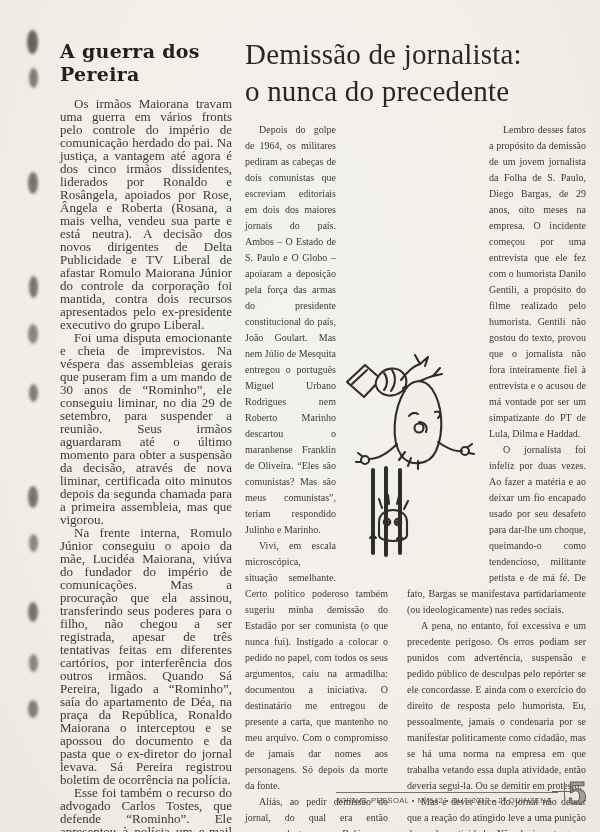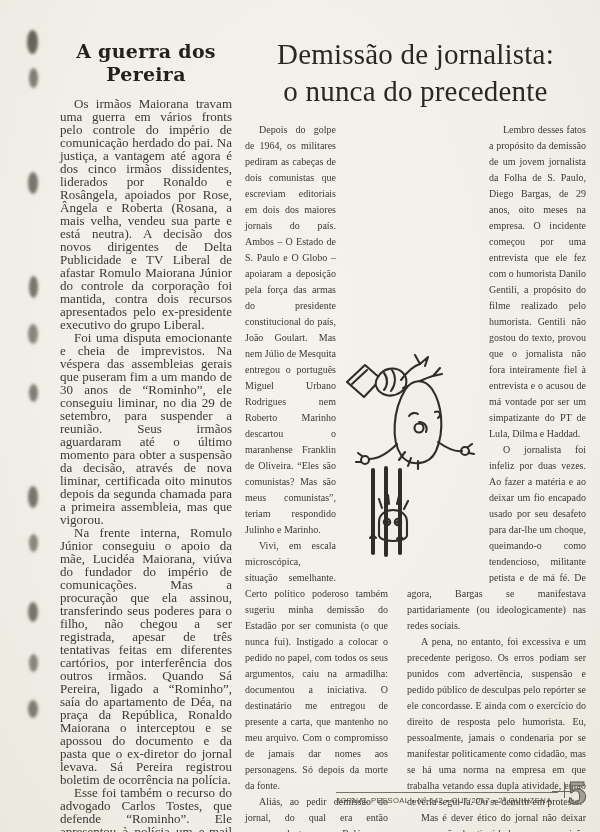--- a/index.html
+++ b/index.html
@@ -8,30 +8,30 @@
     background:radial-gradient(ellipse at 50% 38%, #f4f2ec 0%, #f1efe8 60%, #ebe8e0 100%);
     font-family:"Liberation Serif", serif;
     color:#37352f;
   }
   
   .smudge{position:absolute;background:#45423a;border-radius:50%;filter:blur(1.4px);}
   
   .sidebar{position:absolute;left:60px;top:40px;width:172px;}
   .sidebar-title{
     font-family:"DejaVu Serif", serif;font-weight:bold;
-    font-size:19px;line-height:23px;text-align:center;color:#23211c;
+    font-size:19px;line-height:23px;color:#23211c;
     margin:0 0 11px 0;letter-spacing:.3px;
   }
   .body-text p{
     margin:0;text-indent:14px;text-align:justify;
     font-size:13px;line-height:13px;color:#3b3933;
   }
   .main{position:absolute;left:245px;top:36px;width:341px;}
   .headline{
-    margin:0 0 12px 0;font-weight:normal;text-align:center;
+    margin:0 0 12px 0;font-weight:normal;
     font-size:29px;line-height:37px;color:#2a2822;letter-spacing:.2px;
   }
   .columns{display:flex;gap:19px;}
   .col1{width:143px;}
   .col2{width:179px;}
   .col1 p,.col2 p{font-size:10px;line-height:16px;}
   
   .cut-r{float:right;width:48px;height:220px;margin-top:230px;margin-left:4px;}
   .cut-l{float:left;width:78px;height:220px;margin-top:230px;margin-right:4px;}
   .illustration{position:absolute;left:345px;top:352px;width:130px;height:215px;}
@@ -84,21 +84,21 @@
     <div class="columns">
       <div class="col1">
         <span class="cut-r"></span>
         <p>Depois do golpe de 1964, os militares pediram as cabeças de dois comunistas que escreviam editoriais em dois dos maiores jornais do país. Ambos – O Estado de S. Paulo e O Globo – apoiaram a deposição pela força das armas do presidente constitucional do país, João Goulart. Mas nem Júlio de Mesquita entregou o português Miguel Urbano Rodrigues nem Roberto Marinho descartou o maranhense Franklin de Oliveira. “Eles são comunistas? Mas são meus comunistas”, teriam respondido Julinho e Marinho.</p>
         <p>Vivi, em escala microscópica, situação semelhante. Certo político poderoso também sugeriu minha demissão do Estadão por ser comunista (o que nunca fui). Instigado a colocar o pedido no papel, com todos os seus argumentos, caiu na armadilha: documentou a iniciativa. O destinatário me entregou de presente a carta, que mantenho no meu arquivo. Com o compromisso de jamais dar nomes aos personagens. Só depois da morte da fonte.</p>
         <p>Aliás, ao pedir demissão do jornal, do qual era então correspondente em Belém, o próprio dono, Júlio Mesquita Neto, filho de Julinho, me telefonou. Eu tinha 18 anos contínuos na empresa e nela, disse o patrão, havia uma regra não escrita: jornalista com mais de 15 anos, sem qualquer senão na sua ficha e com serviços prestados, virava móveis e utensílios da “casa”. Só sairia por uma falta grave ou se quisesse. Agradeci a iniciativa do chefe de me demover da demissão e saí - para me dedicar definitivamente ao Jornal Pessoal. Só assim ele conseguiria chegar aonde chegou: aos 30 anos.</p>
       </div>
       <div class="col2">
         <span class="cut-l"></span>
         <p>Lembro desses fatos a propósito da demissão de um jovem jornalista da Folha de S. Paulo, Diego Bargas, de 29 anos, oito meses na empresa. O incidente começou por uma entrevista que ele fez com o humorista Danilo Gentili, a propósito do filme realizado pelo humorista. Gentili não gostou do texto, provou que o jornalista não fora inteiramente fiel à entrevista e o acusou de má vontade por ser um simpatizante do PT de Lula, Dilma e Haddad.</p>
-        <p>O jornalista foi infeliz por duas vezes. Ao fazer a matéria e ao deixar um fio encapado usado por seu desafeto para dar-lhe um choque, queimando-o como tendencioso, militante petista e de má fé. De agora, Bargas se manifestava partidariamente (ou ideologicamente) nas redes sociais.</p>
+        <p>O jornalista foi infeliz por duas vezes. Ao fazer a matéria e ao deixar um fio encapado usado por seu desafeto para dar-lhe um choque, queimando-o como tendencioso, militante petista e de má fé. De fato, Bargas se manifestava partidariamente (ou ideologicamente) nas redes sociais.</p>
         <p>A pena, no entanto, foi excessiva e um precedente perigoso. Os erros podiam ser punidos com advertência, suspensão e pedido público de desculpas pelo repórter se ele concordasse. E ainda com o exercício do direito de resposta pelo humorista. Eu, pessoalmente, jamais o condenaria por se manifestar politicamente como cidadão, mas se há uma norma na empresa em que trabalha vetando essa dupla atividade, então deveria segui-la. Ou se demitir em protesto.</p>
         <p>Mas é dever ético do jornal não deixar que a reação do atingido leve a uma punição dessa dramaticidade. Não devia entregar a cabeça do seu profissional dessa maneira. Significa colocar o bode na sala. Tirá-lo acaba se tornando um problema maior, além de romper com uma das melhores tradições na imprensa: não se submeter a uma atitude inquisitorial.</p>
 
       </div>
     </div>
   </div>
 
   <div class="illustration">
     <svg viewBox="0 0 130 215" xmlns="http://www.w3.org/2000/svg">
       <g fill="none" stroke="#2f2d28" stroke-width="2.1" stroke-linecap="round" stroke-linejoin="round">

